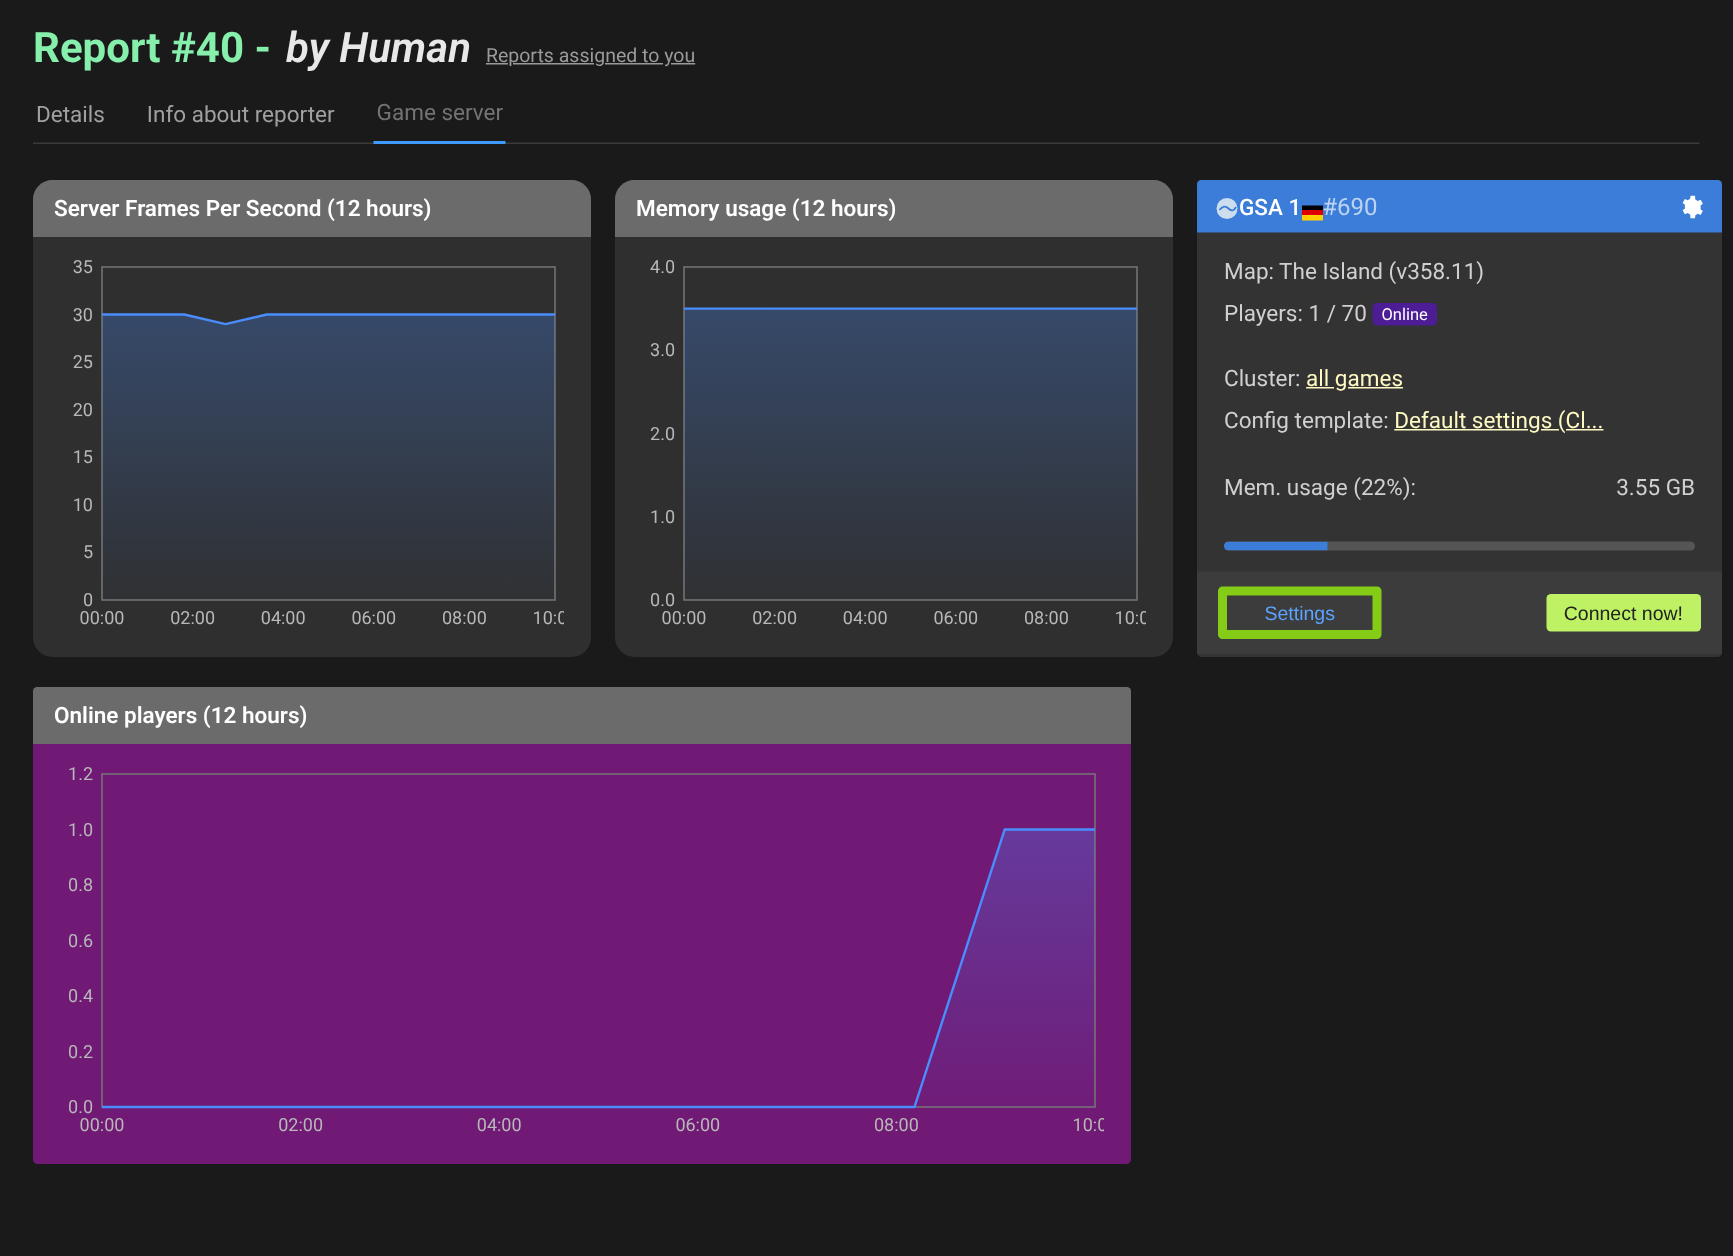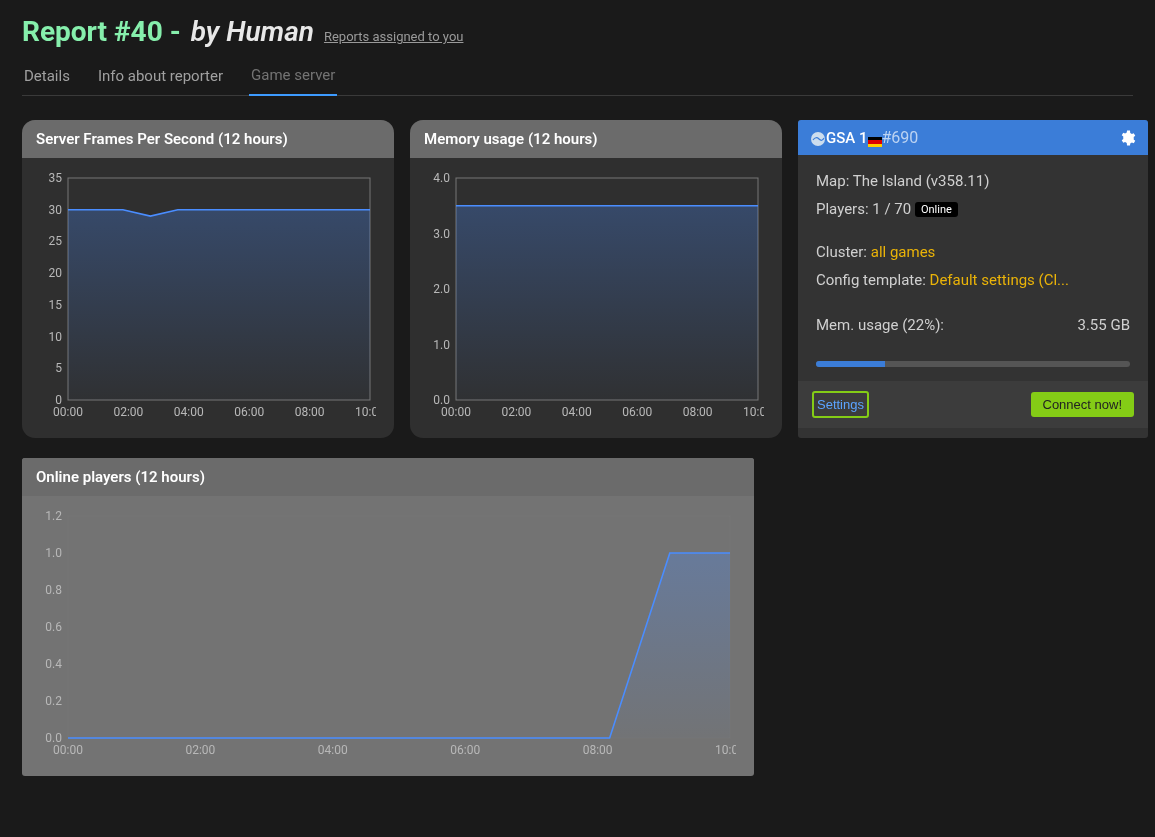--- a/index.html
+++ b/index.html
@@ -73,21 +73,21 @@
   }
   .panel-body { padding: 14px 16px 18px 14px; }
   .chart { position: relative; }
   .chart svg { display: block; }
   .axis-label { font-size: 12px; fill: #b8b8b8; }
   .plot-border { stroke: #777; fill: none; }
   .series-line { stroke: #4a8dff; stroke-width: 1.6; fill: none; }
   .series-area { fill: url(#grad1); }
   .wide-panel {
     width: 732px;
-    background: #737373;
+    background: #701a75;
     border-radius: 3px;
     overflow: hidden;
   }
   
   .srv-card {
     background: #333;
     border-radius: 3px;
     overflow: hidden;
   }
   .srv-head {
@@ -108,28 +108,28 @@
     top: 50%;
     transform: translateY(-50%);
     cursor: pointer;
     fill: #fff;
     width: 18px;
     height: 18px;
   }
   .srv-body { padding: 14px 18px 14px 18px; font-size: 15px; line-height: 1.7; }
   .srv-body .line { margin-bottom: 2px; }
   .badge-online {
-    background: #000000;
+    background: #4c1d95;
     color: #fff;
     font-size: 11px;
     padding: 1px 6px;
     border-radius: 3px;
     vertical-align: 1px;
   }
-  .srv-link { color: #eab308; cursor: pointer; }
+  .srv-link { color: #fef9c3; text-decoration: underline; cursor: pointer; }
   .mem-row {
     display: flex;
     justify-content: space-between;
     margin-top: 20px;
     margin-bottom: 22px;
   }
   .mem-bar {
     height: 6px;
     background: #555;
     border-radius: 3px;
@@ -141,29 +141,29 @@
   }
   .srv-foot {
     background: #3c3c3c;
     padding: 10px 14px;
     display: flex;
     justify-content: space-between;
     align-items: center;
   }
   .settings-btn {
     background: transparent;
-    border: 2px solid #84cc16;
+    border: 6px solid #84cc16;
     color: #5ba3ff;
-    padding: 4px 3px;
+    padding: 4px 25px;
     border-radius: 3px;
     font-size: 13px;
     cursor: pointer;
   }
   .connect-btn {
-    background: #84cc16;
+    background: #bef264;
     color: #222;
     border: none;
     padding: 5px 12px;
     border-radius: 3px;
     font-size: 13px;
     cursor: pointer;
   }
   .flag {
     display: inline-block;
     width: 14px;

